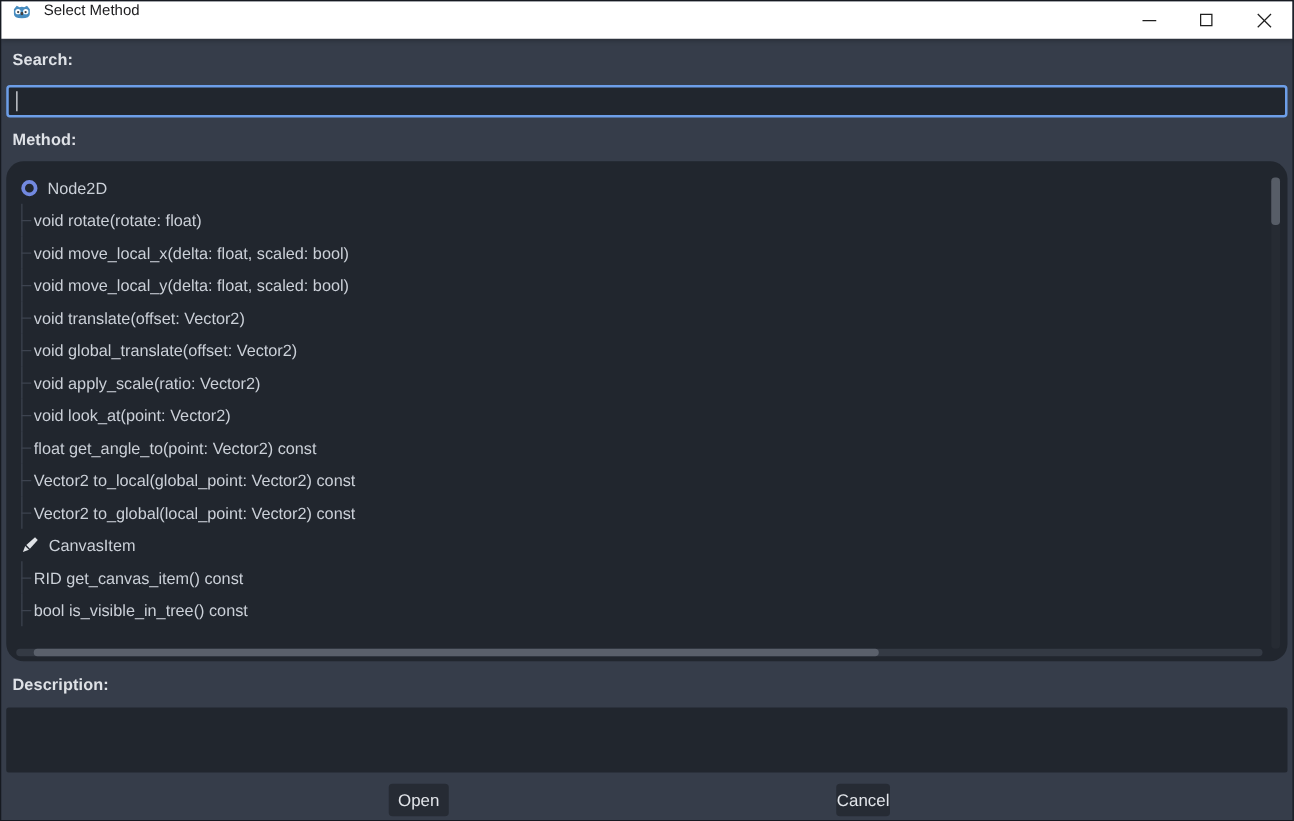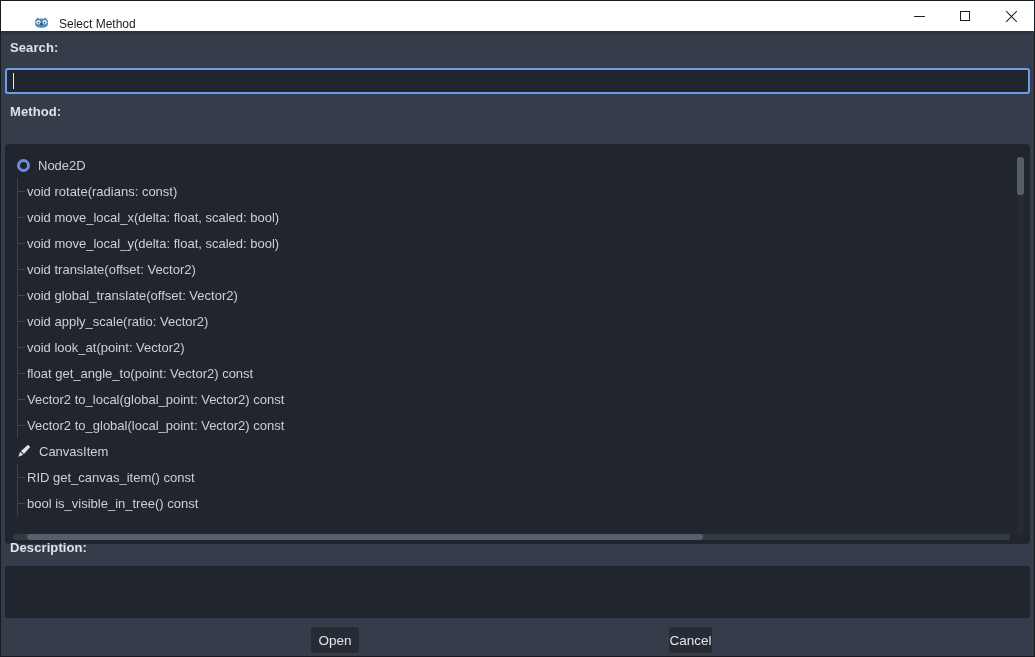--- a/index.html
+++ b/index.html
@@ -1,20 +1,20 @@
 <!DOCTYPE html>
 <html><head>
 <meta charset="utf-8">
 <style>
   html,body{margin:0;padding:0;background:#1a1d24;}
   body{width:1035px;height:657px;font-family:"Liberation Sans","DejaVu Sans",sans-serif;overflow:hidden;}
   .window{position:relative;width:1035px;height:657px;background:#363d4a;border:1px solid #161a21;box-sizing:border-box;overflow:hidden;}
 
   
-  .titlebar{position:absolute;top:0;left:0;right:0;height:30px;background:#ffffff;display:flex;align-items:flex-end;box-shadow:0 2px 4px rgba(0,0,0,.28);padding-left:24px;}
+  .titlebar{position:absolute;top:0;left:0;right:0;height:30px;background:#ffffff;display:flex;align-items:flex-start;box-shadow:0 2px 4px rgba(0,0,0,.28);}
   .titlebar-icon{margin-left:8px;width:17px;height:17px;display:inline-flex;}
   .titlebar-title{margin-left:9px;font-size:12px;color:#1c1c1e;}
   .caption-buttons{position:absolute;right:0;top:0;height:30px;display:flex;}
   .caption-btn{width:46px;height:30px;display:flex;align-items:center;justify-content:center;background:transparent;border:none;padding:0;cursor:default;}
   .glyph-min{width:11px;height:1px;background:#1f1f1f;}
   .glyph-max{width:10px;height:10px;border:1px solid #1f1f1f;box-sizing:border-box;}
   .glyph-close{position:relative;width:13px;height:13px;}
   .glyph-close::before,.glyph-close::after{content:"";position:absolute;left:-1px;top:6px;width:15px;height:1px;background:#1f1f1f;}
   .glyph-close::before{transform:rotate(45deg);}
   .glyph-close::after{transform:rotate(-45deg);}
@@ -25,21 +25,21 @@
   .label-matches{top:103px;}
   .label-description{top:539px;}
 
   
   .search-wrap{position:absolute;left:4px;right:4px;top:67px;height:26px;background:#21262e;border:2px solid #6d9ee8;border-radius:3px;box-sizing:border-box;}
   .search-wrap input{position:absolute;inset:0;width:100%;height:100%;background:transparent;border:none;outline:none;color:#e6e8ec;font-size:13px;font-family:inherit;padding:0 0 0 7px;box-sizing:border-box;}
   .caret{position:absolute;left:6px;top:3px;bottom:3px;width:1px;background:#e3e6eb;animation:blink 1.1s step-end infinite;pointer-events:none;}
   @keyframes blink{50%{opacity:0;}}
 
   
-  .list-panel{position:absolute;left:4px;right:4px;top:143px;height:400px;background:#21262e;border-radius:4px;overflow:hidden;}
+  .list-panel{position:absolute;left:4px;right:4px;top:128px;height:400px;background:#21262e;border-radius:14px;overflow:hidden;}
   .rows{position:absolute;top:8px;left:0;right:0;}
   .row{height:26px;display:flex;align-items:center;position:relative;font-size:13px;color:#cbd0d8;white-space:nowrap;}
   .row.class{padding-left:12px;}
   .row .icon{display:none;margin-right:8px;flex:0 0 auto;}
   .row[data-icon="node2d-icon"] .icon-node2d{display:inline-block;}
   .row[data-icon="canvasitem-icon"] .icon-brush{display:inline-flex;}
   .icon-node2d{width:13px;height:13px;border:3px solid #7289e0;border-radius:50%;box-sizing:border-box;}
   .row.method .row-label{margin-left:22px;}
   .row.method::before{content:"";position:absolute;left:12px;top:0;bottom:0;width:1px;background:#3d434f;}
   .row.method::after{content:"";position:absolute;left:12px;top:13px;width:8px;height:1px;background:#3d434f;}
@@ -100,21 +100,21 @@
   <div class="section-label label-matches">Method:</div>
   <div class="list-panel">
     <div class="rows">
         <div class="row class" data-icon="node2d-icon">
     <span class="icon icon-node2d"></span>
 
     <span class="row-label">Node2D</span>
   </div>
         <div class="row method guide-mid">
 
-    <span class="row-label">void rotate(radians: const)</span>
+    <span class="row-label">void rotate(rotate: float)</span>
   </div>
         <div class="row method guide-mid">
 
     <span class="row-label">void move_local_x(delta: float, scaled: bool)</span>
   </div>
         <div class="row method guide-mid">
 
     <span class="row-label">void move_local_y(delta: float, scaled: bool)</span>
   </div>
         <div class="row method guide-mid">

